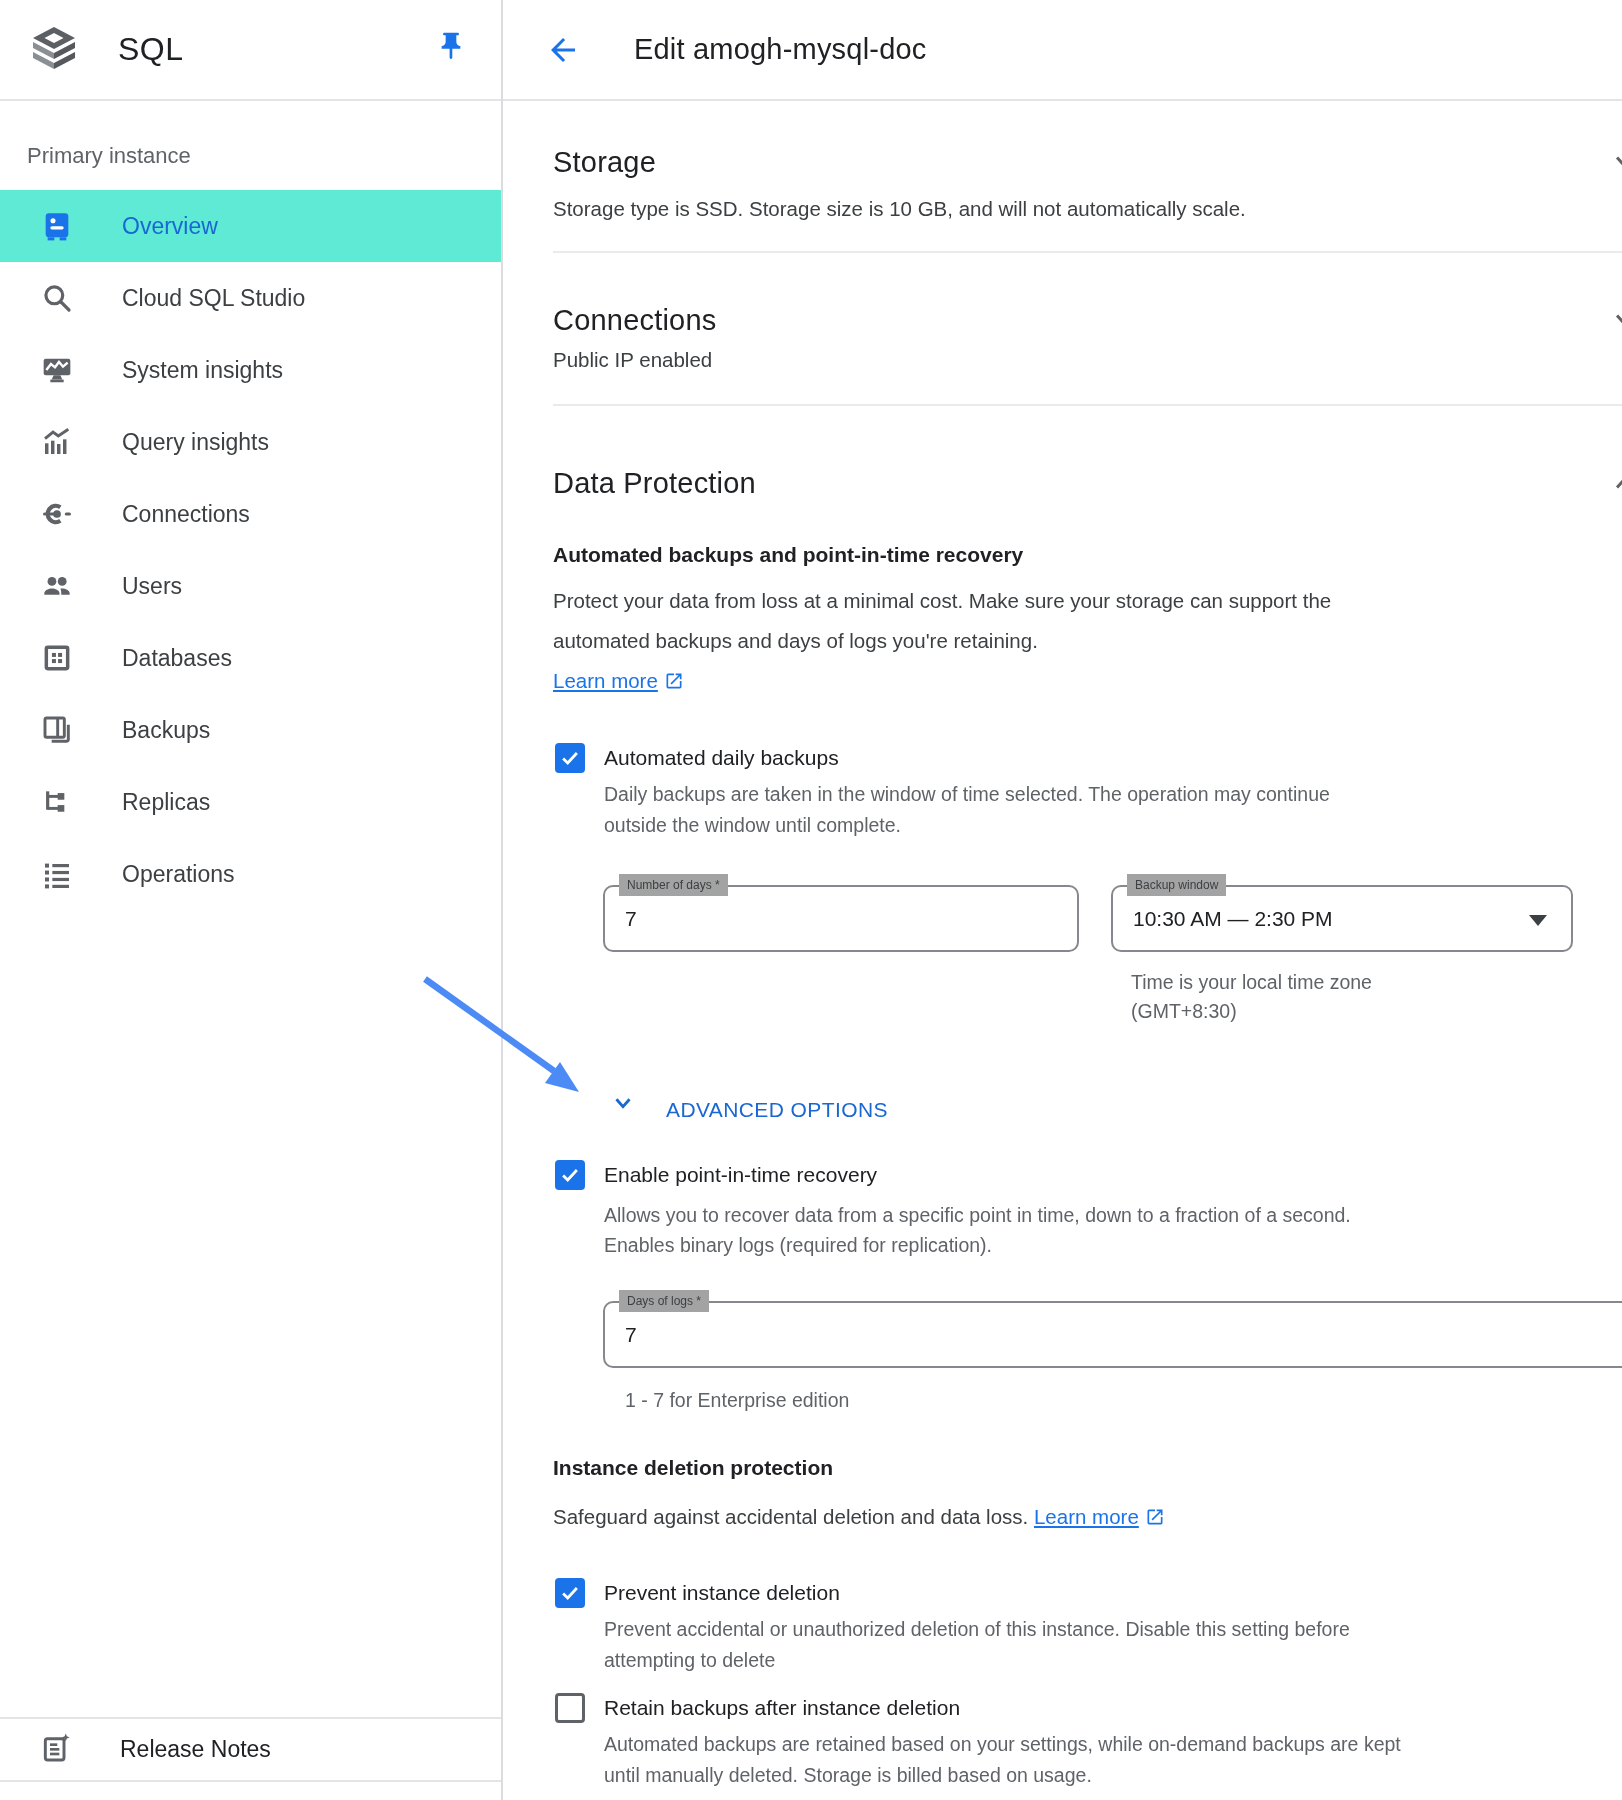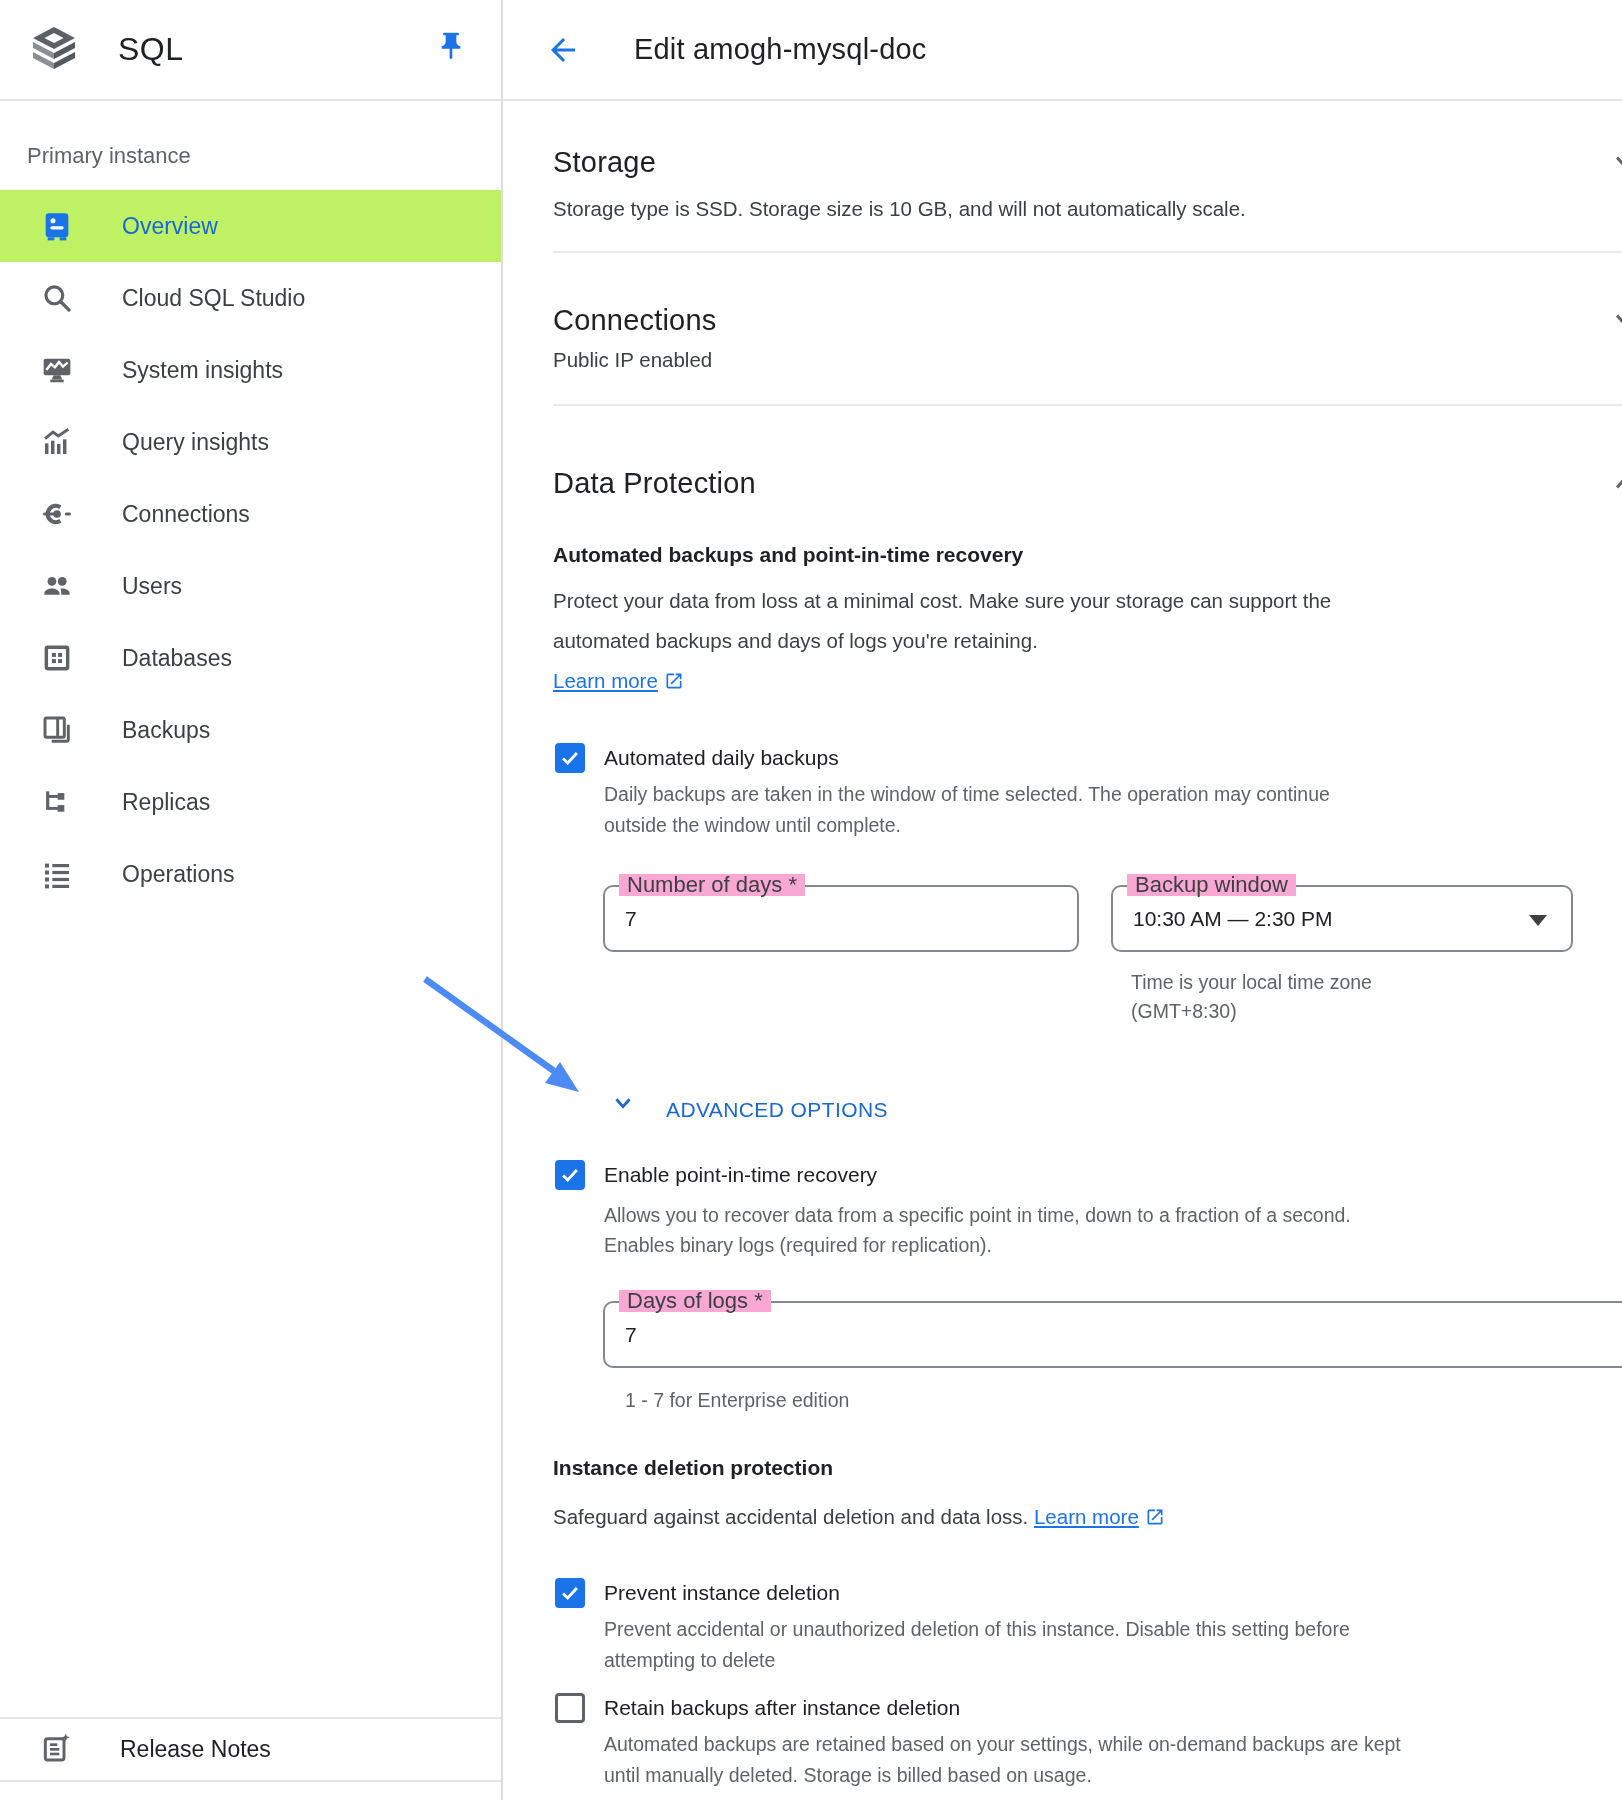--- a/index.html
+++ b/index.html
@@ -13,21 +13,21 @@
   .sidebar-header { height:101px; border-bottom:2px solid #e3e4e6; display:flex; align-items:center; padding-left:30px; position:relative; }
   .product-name { font-size:32px; color:#202124; margin-left:40px; letter-spacing:.5px; }
   .pin-btn { position:absolute; right:34px; top:30px; width:32px; height:32px; cursor:pointer; }
 
   .section-label { margin:42px 0 0 27px; font-size:22px; color:#5f6368; }
 
   .nav { margin-top:21px; }
   .nav-item { height:72px; display:flex; align-items:center; padding-left:40px; cursor:pointer; color:#3c4043; }
   .nav-item .nicon { width:34px; height:34px; display:flex; align-items:center; justify-content:center; }
   .nav-item .nlabel { margin-left:48px; font-size:23px; }
-  .nav-item.active { background:#bef264; color:#1967d2; }
+  .nav-item.active { background:#5eead4; color:#1967d2; }
   .nav-item.active .nlabel { color:#1967d2; }
 
   .sidebar-footer { position:absolute; top:1717px; left:0; width:100%; height:65px;
     border-top:2px solid #e3e4e6; border-bottom:2px solid #e3e4e6;
     display:flex; align-items:center; padding-left:40px; cursor:pointer; }
   .sidebar-footer .nlabel { margin-left:48px; font-size:23px; color:#202124; }
 
   
   .main { flex:1; position:relative; }
   .main-header { height:101px; border-bottom:2px solid #e3e4e6; display:flex; align-items:center; }
@@ -58,22 +58,22 @@
   .cb { width:30px; height:30px; border-radius:4px; flex:none; position:relative; cursor:pointer; }
   .cb.checked { background:#1a73e8; }
   .cb.unchecked { background:#fff; border:3px solid #5f6368; }
   .cb svg { position:absolute; inset:0; margin:auto; }
   .cb-label { margin-left:19px; font-size:21px; color:#202124; cursor:pointer; }
   .check-desc { margin-left:51px; margin-top:6px; font-size:19.5px; color:#5f6368; line-height:31px; white-space:pre-line; }
 
   .fields-row { margin-top:44px; margin-left:50px; display:flex; gap:32px; }
   .field { position:relative; border:2px solid #85898d; border-radius:10px; height:67px; background:#fff;
     display:flex; align-items:center; cursor:text; }
-  .field .chip { position:absolute; top:-13px; left:14px; background:#f9a8d4; padding:0 8px;
-    font-size:22px; font-weight:500; color:#3c4043; line-height:22px; white-space:nowrap; }
+  .field .chip { position:absolute; top:-13px; left:14px; background:#a3a3a3; padding:0 8px;
+    font-size:12px; font-weight:500; color:#3c4043; line-height:22px; white-space:nowrap; }
   .field .val { margin-left:20px; font-size:21px; color:#202124; }
   .f-days { width:476px; }
   .f-window { width:462px; cursor:pointer; }
   .caret { position:absolute; right:24px; top:28px; width:0; height:0;
     border-left:9px solid transparent; border-right:9px solid transparent; border-top:11px solid #3c4043; }
   .f-help { margin-top:16px; padding-left:20px; font-size:19.5px; color:#5f6368; line-height:29px; white-space:pre-line; }
 
   .advanced { margin-top:63px; margin-left:56px; display:flex; align-items:flex-end; gap:29px;
     color:#1967d2; font-size:21px; font-weight:500; letter-spacing:.4px; cursor:pointer; }
 

